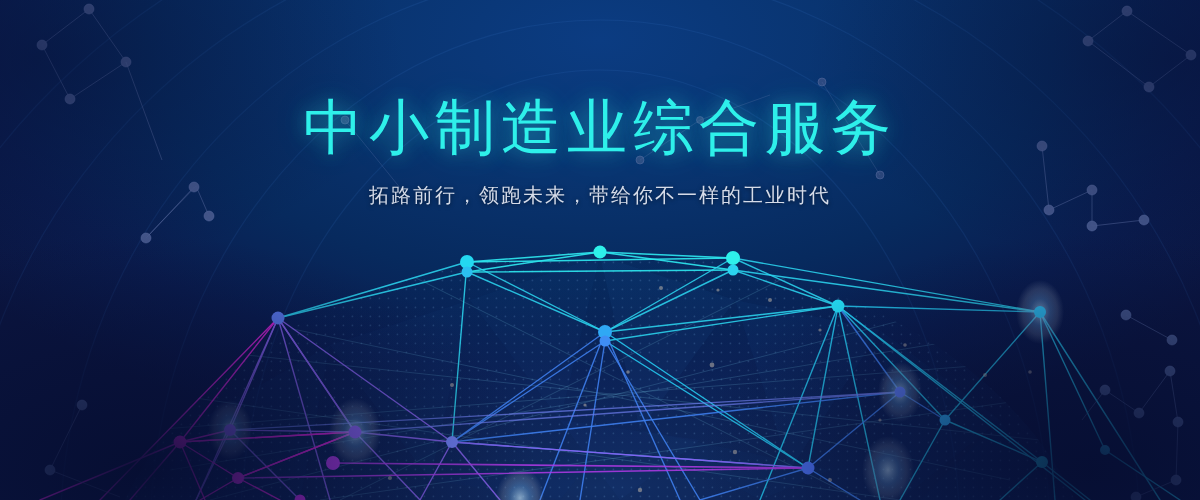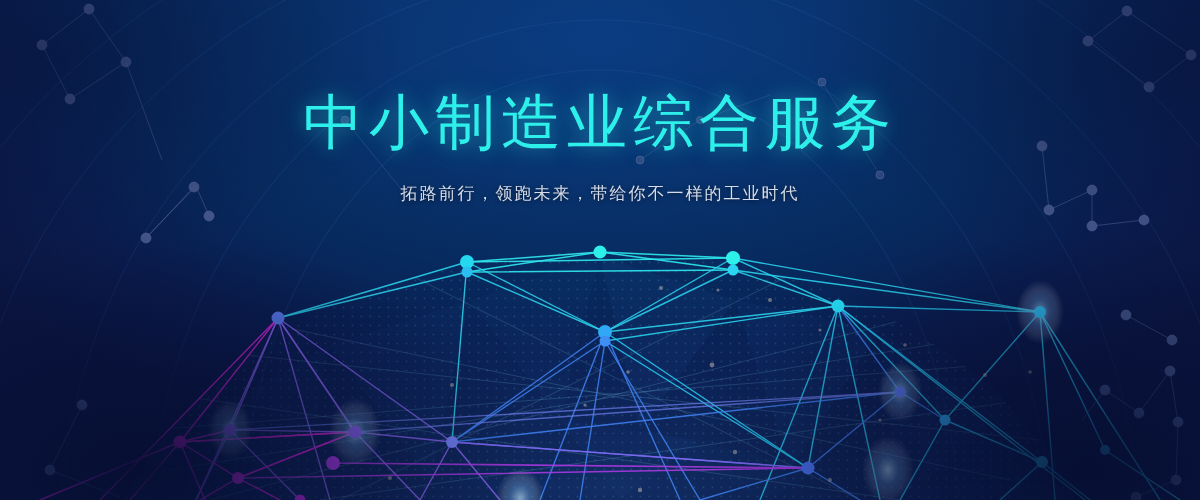--- a/index.html
+++ b/index.html
@@ -5,21 +5,21 @@
   html, body {
     margin: 0;
     padding: 0;
     background: #061538;
   }
   #banner {
     position: relative;
     width: 1200px;
     height: 500px;
     overflow: hidden;
-    font-family: Liberation Mono, monospace;
+    font-family: Liberation Sans, sans-serif;
     background: #0a2a66;
     user-select: none;
   }
   .layer {
     position: absolute;
     inset: 0;
     width: 1200px;
     height: 500px;
   }
   
@@ -49,21 +49,21 @@
     line-height: 1.06;
     letter-spacing: 6px;
     color: #2ef0ea;
     font-weight: 400;
     text-shadow: 0 0 18px rgba(46,240,234,.42), 0 0 42px rgba(46,240,234,.20);
     margin: 0;
     white-space: nowrap;
   }
   #sub-title {
     margin: 22px 0 0 0;
-    font-size: 17px;
+    font-size: 20px;
     letter-spacing: 2px;
     color: #d5dbe8;
     font-weight: 400;
     text-shadow: 0 1px 4px rgba(0,0,0,.55);
     white-space: nowrap;
   }
 </style>
 </head>
 <body>
 

